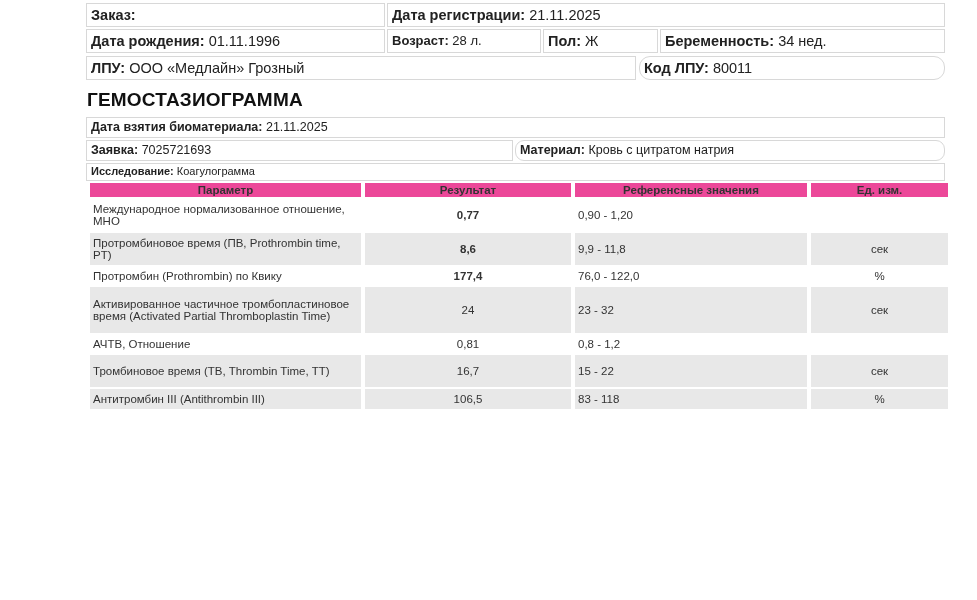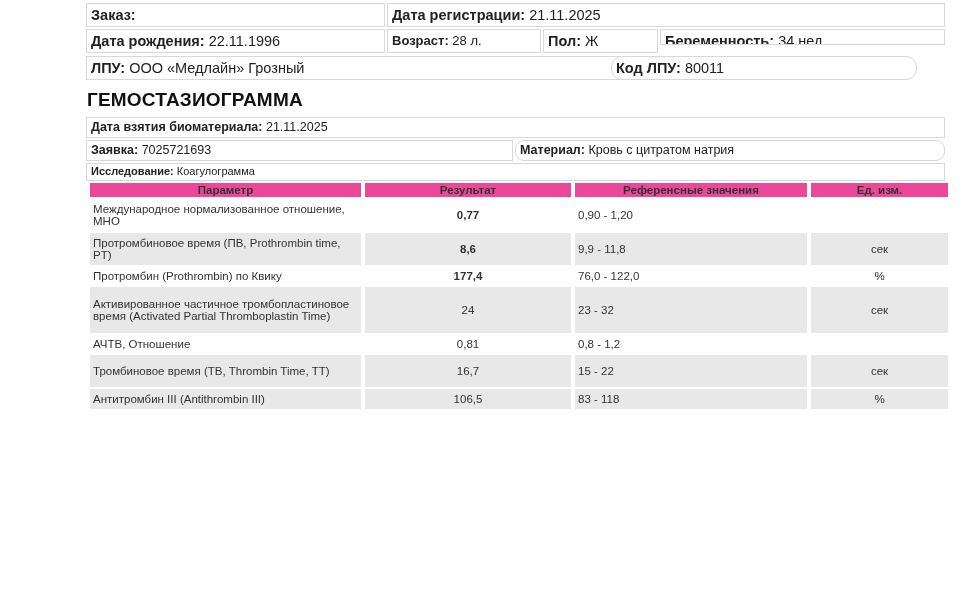--- a/index.html
+++ b/index.html
@@ -27,40 +27,40 @@
   <b>Заказ:</b>
   <span></span>
 </div>
 <div class="box hdr" style="left:387px;top:3px;width:558px;height:24px;">
   <b>Дата регистрации:</b>
   <span>21.11.2025</span>
 </div>
 
 <div class="box hdr" style="left:86px;top:29px;width:299px;height:24px;">
   <b>Дата рождения:</b>
-  <span>22.11.1996</span>
+  <span>01.11.1996</span>
 </div>
 <div class="box hdr" style="left:387px;top:29px;width:154px;height:24px;font-size:13px;">
   <b>Возраст:</b>
   <span>28 л.</span>
 </div>
 <div class="box hdr" style="left:543px;top:29px;width:115px;height:24px;">
   <b>Пол:</b>
   <span>Ж</span>
 </div>
-<div class="box hdr" style="left:660px;top:29px;width:285px;height:16px;">
+<div class="box hdr" style="left:660px;top:29px;width:285px;height:24px;">
   <b>Беременность:</b>
   <span>34 нед.</span>
 </div>
 
 <div class="box hdr" style="left:86px;top:56px;width:550px;height:24px;">
   <b>ЛПУ:</b>
   <span>ООО «Медлайн» Грозный</span>
 </div>
-<div class="box hdr" style="left:611px;top:56px;width:306px;height:24px;border-radius:11px;">
+<div class="box hdr" style="left:639px;top:56px;width:306px;height:24px;border-radius:11px;">
   <b>Код ЛПУ:</b>
   <span>80011</span>
 </div>
 
 <div class="title">ГЕМОСТАЗИОГРАММА</div>
 
 <div class="box sm" style="left:86px;top:117px;width:859px;height:21px;">
   <b>Дата взятия биоматериала:</b>
   <span>21.11.2025</span>
 </div>

